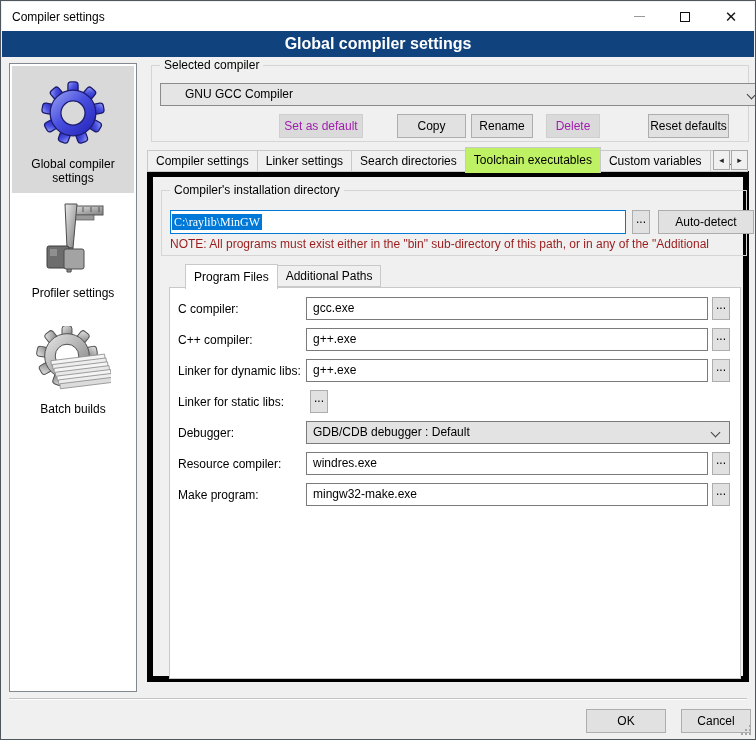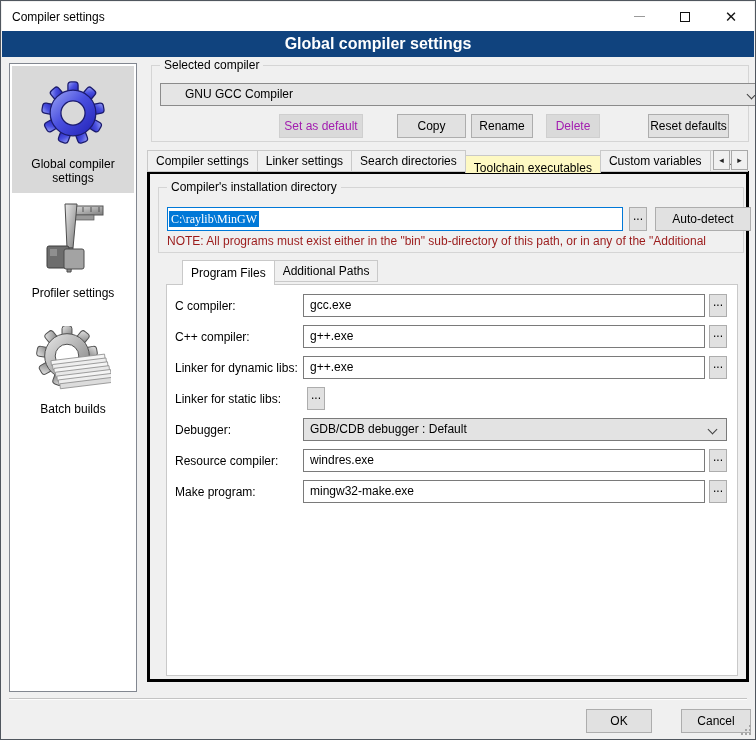--- a/index.html
+++ b/index.html
@@ -43,39 +43,39 @@
   
   .btn { position:absolute; height:24px; background:#e1e1e1; border:1px solid #adadad;
          text-align:center; line-height:22px; font-size:12px; cursor:default; }
   .btn.disabled { background:#dadada; border-color:#cfcfcf; color:#a21caf; }
 
   
   .tabs { position:absolute; left:146px; top:145px; height:26px; display:flex; align-items:flex-end; z-index:2; }
   .tab { height:22px; line-height:21px; padding:0 8px; background:#f0f0f0;
          border:1px solid #c9c9c9; margin-left:-1px; white-space:nowrap; }
   .tab:first-child { margin-left:0; }
-  .tab.active { height:18px; line-height:25px; background:#fef9c3; border-bottom:none; margin-bottom:-1px; z-index:3; position:relative; }
+  .tab.active { height:26px; line-height:25px; background:#bef264; border-bottom:none; margin-bottom:-1px; z-index:3; position:relative; }
   .tab.clipped { width:38px; overflow:hidden; padding-right:0; }
   .tab-arrow { position:absolute; top:149px; width:17px; height:20px; background:#f0f0f0;
                border:1px solid #a8a8a8; text-align:center; line-height:18px; font-size:9px; color:#222; z-index:2;}
 
   .tab-panel { position:absolute; left:146px; top:170px; width:602px; height:511px;
-               background:#f0f0f0; border:3px solid #000000; }
+               background:#f0f0f0; border:6px solid #000000; }
 
   
   .install-group { left:8px; top:13px; width:586px; height:66px; }
   .path-input { position:absolute; left:8px; top:19px; width:456px; height:24px; background:#fff;
                 border:1px solid #0078d7; line-height:22px; padding:0 1px; overflow:hidden; white-space:nowrap; }
   .sel-text { background:#0078d7; color:#fff; padding:1px 2px;font-family:Liberation Serif, serif; }
   .mini-btn { position:absolute; width:18px; height:24px; background:#e1e1e1; border:1px solid #adadad;
               text-align:center; line-height:16px; font-size:12px; }
   .note { position:absolute; left:8px; top:46px; right:4px; color:#9b1b1b; white-space:nowrap; overflow:hidden; }
 
   
-  .subtabs { position:absolute; left:16px; top:86px; height:25px; display:flex; align-items:flex-start; z-index:2;padding-left:16px; }
+  .subtabs { position:absolute; left:16px; top:86px; height:25px; display:flex; align-items:center; z-index:2;padding-left:16px; }
   .subpanel { position:absolute; left:16px; top:110px; width:572px; height:392px;
               background:#fff; border:1px solid #c9c9c9; }
   .subtabs .tab.active { background:#fff; height:25px; line-height:24px; }
 
   
   .rows { position:absolute; left:8px; top:9px; right:10px; }
   .frow { display:flex; align-items:center; margin-bottom:8px; height:23px; }
   .frow .flabel { width:128px; flex:none; }
   .fvalue { flex:1; height:23px; background:#fff; border:1px solid #7a7a7a;
             line-height:21px; padding:0 6px; overflow:hidden; white-space:nowrap; }
@@ -281,21 +281,21 @@
           <span class="flabel">Make program:</span>
           <div class="fvalue">mingw32-make.exe</div>
           <div class="fbrowse">...</div>
         </div>
 
       </div>
     </div>
   </div>
 
   <div class="divider"></div>
-  <div class="btn" style="left:585px; top:708px; width:66px; height:24px;">OK</div>
+  <div class="btn" style="left:585px; top:708px; width:80px; height:24px;">OK</div>
   <div class="btn" style="left:680px; top:708px; width:70px; height:24px;">Cancel</div>
   <svg class="grip" width="11" height="11">
     <g fill="#a6a6a6">
       <rect x="8" y="0" width="2" height="2"></rect>
       <rect x="4" y="4" width="2" height="2"></rect>
         <rect x="8" y="4" width="2" height="2"></rect>
       <rect x="0" y="8" width="2" height="2"></rect>
         <rect x="4" y="8" width="2" height="2"></rect>
         <rect x="8" y="8" width="2" height="2"></rect>
     </g>

